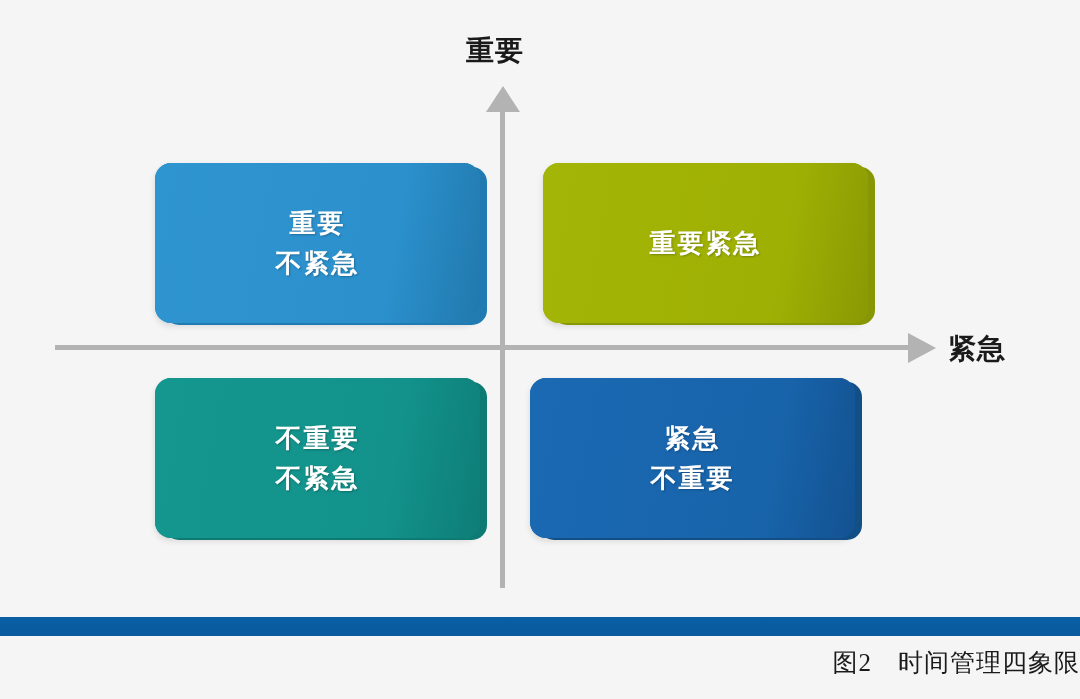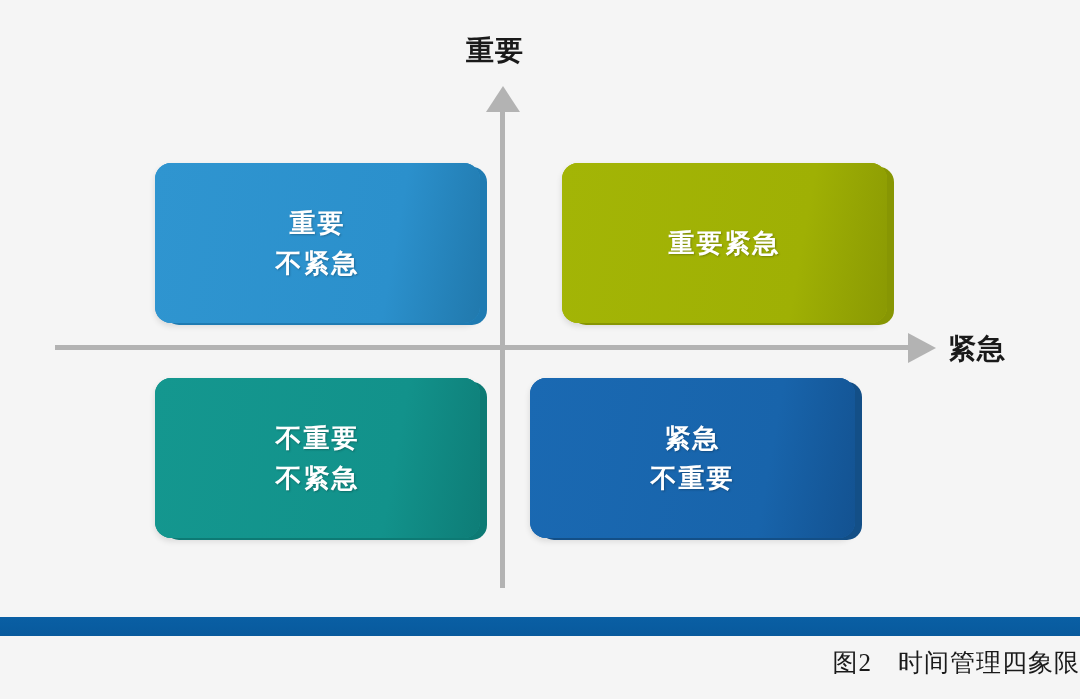--- a/index.html
+++ b/index.html
@@ -118,21 +118,21 @@
     height: 160px;
     background: #2b90cc;
     box-shadow: 8px 3px 0 -1px #1f7bb2, 0 3px 6px rgba(0,0,0,0.12);
   }
   #quad-important-not-urgent .inner {
     background: linear-gradient(100deg, #2f95d0 0%, #2b90cc 72%, #2179ad 100%);
   }
 
   
   #quad-important-urgent {
-    left: 562px;
+    left: 543px;
     top: 163px;
     width: 325px;
     height: 160px;
     background: #9fb004;
     box-shadow: 8px 3px 0 -1px #879603, 0 3px 6px rgba(0,0,0,0.12);
   }
   #quad-important-urgent .inner {
     background: linear-gradient(100deg, #a3b506 0%, #9fb004 72%, #8a9903 100%);
   }
 

